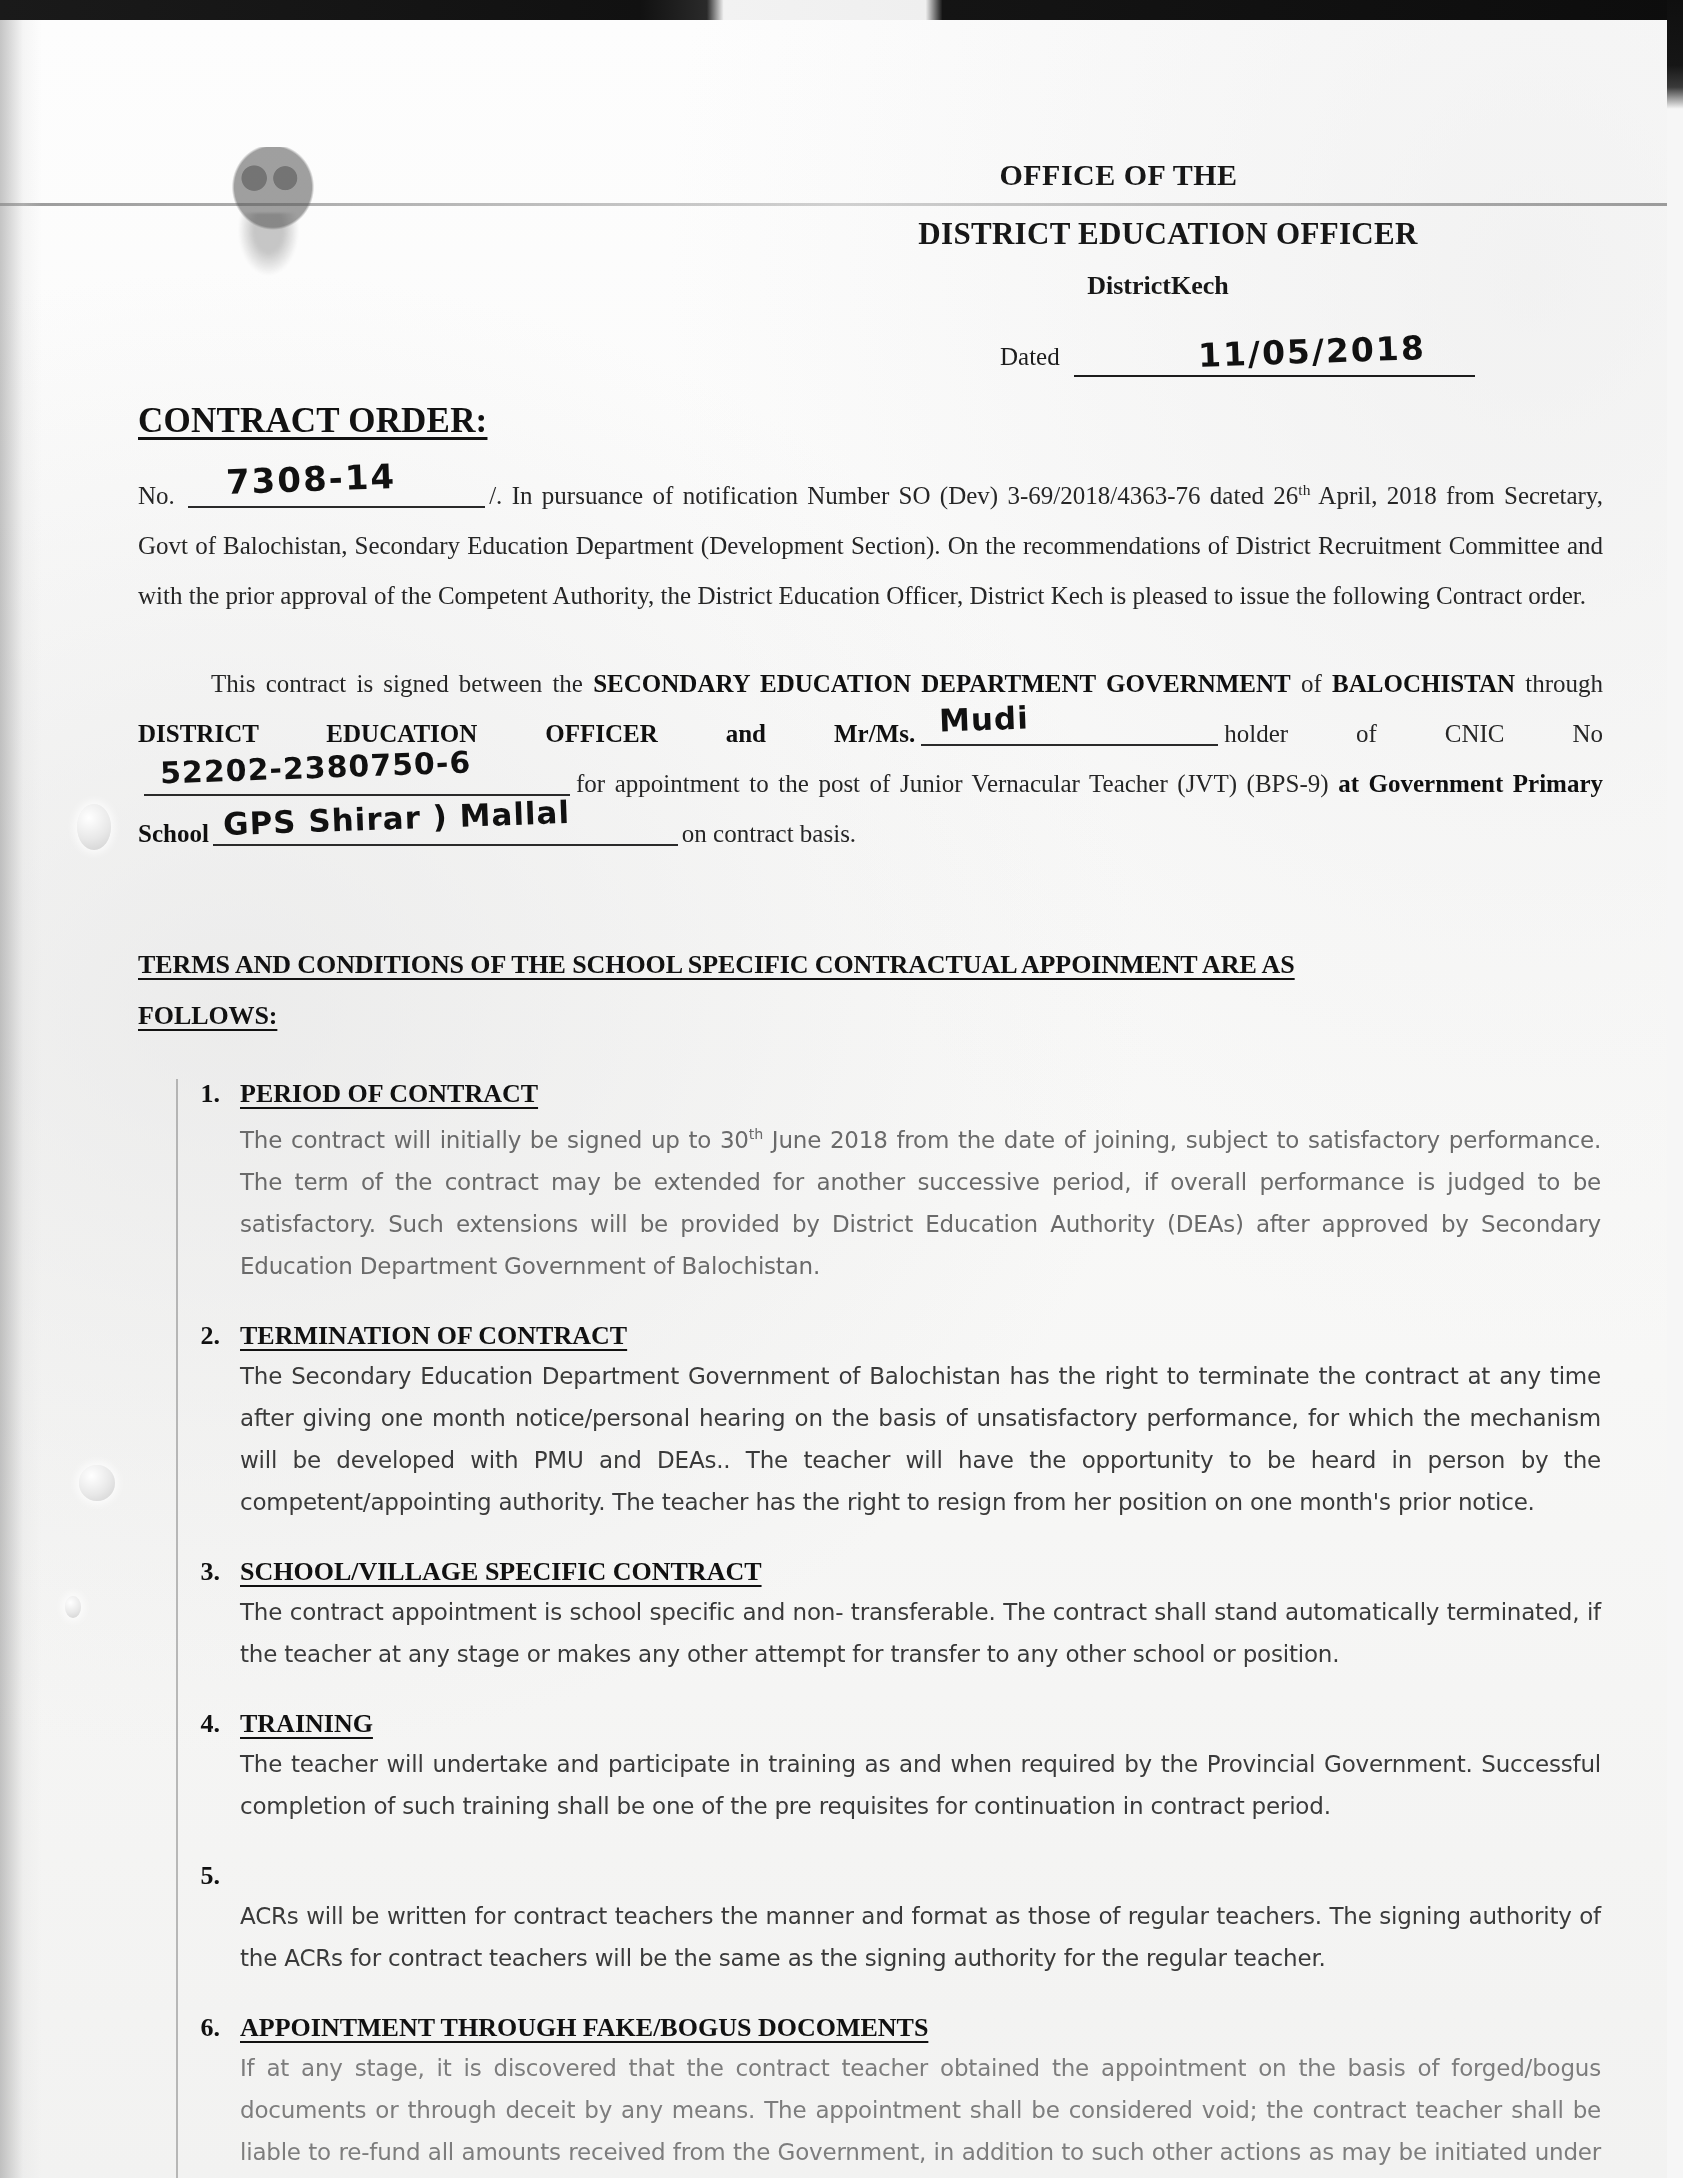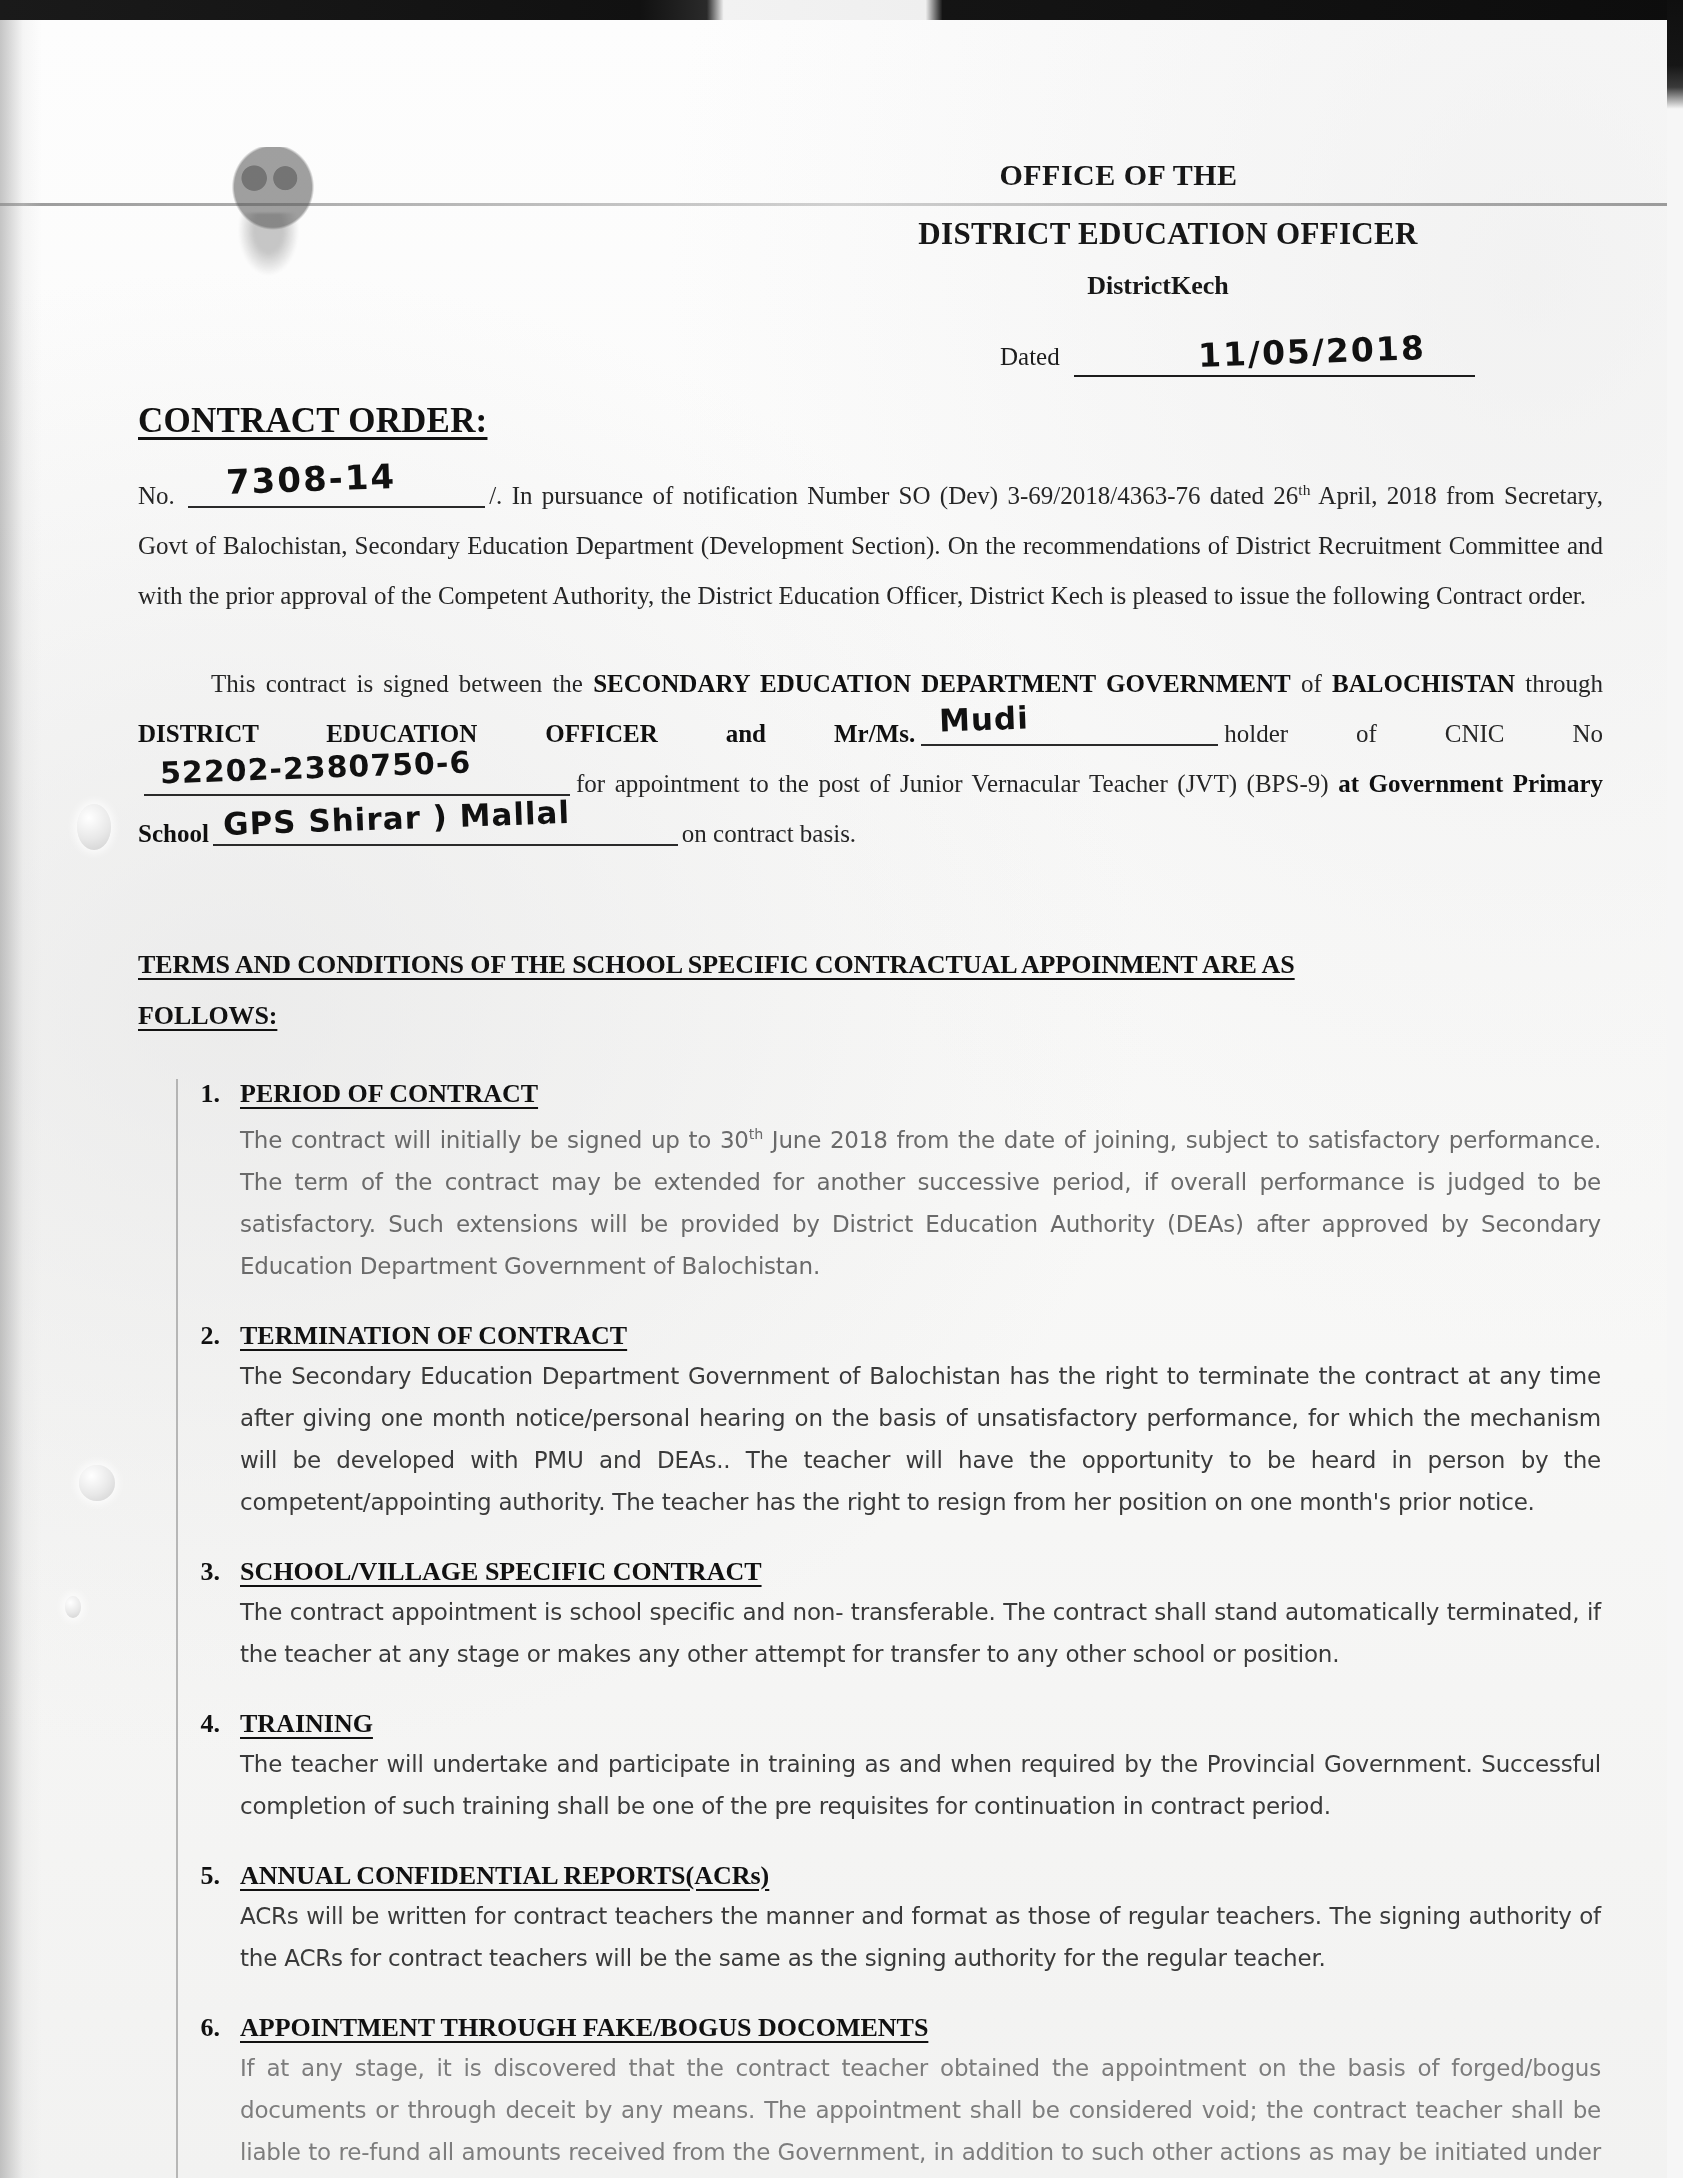--- a/index.html
+++ b/index.html
@@ -360,21 +360,20 @@
         <div class="clause-head">
           <span class="clause-num">4.</span>
           <span class="clause-title">TRAINING</span>
         </div>
         <div class="clause-body">The teacher will undertake and participate in training as and when required by the Provincial Government. Successful completion of such training shall be one of the pre requisites for continuation in contract period.</div>
       </div>
 
       <div class="clause">
         <div class="clause-head">
           <span class="clause-num">5.</span>
-          <span class="clause-title">ANNUAL CONFIDENTIAL REPORTS(ACRs)</span>
         </div>
         <div class="clause-body">ACRs will be written for contract teachers the manner and format as those of regular teachers. The signing authority of the ACRs for contract teachers will be the same as the signing authority for the regular teacher.</div>
       </div>
 
       <div class="clause">
         <div class="clause-head">
           <span class="clause-num">6.</span>
           <span class="clause-title">APPOINTMENT THROUGH FAKE/BOGUS DOCOMENTS</span>
         </div>
         <div class="clause-body faded2">If at any stage, it is discovered that the contract teacher obtained the appointment on the basis of forged/bogus documents or through deceit by any means. The appointment shall be considered void; the contract teacher shall be liable to re-fund all amounts received from the Government, in addition to such other actions as may be initiated under the law.</div>

